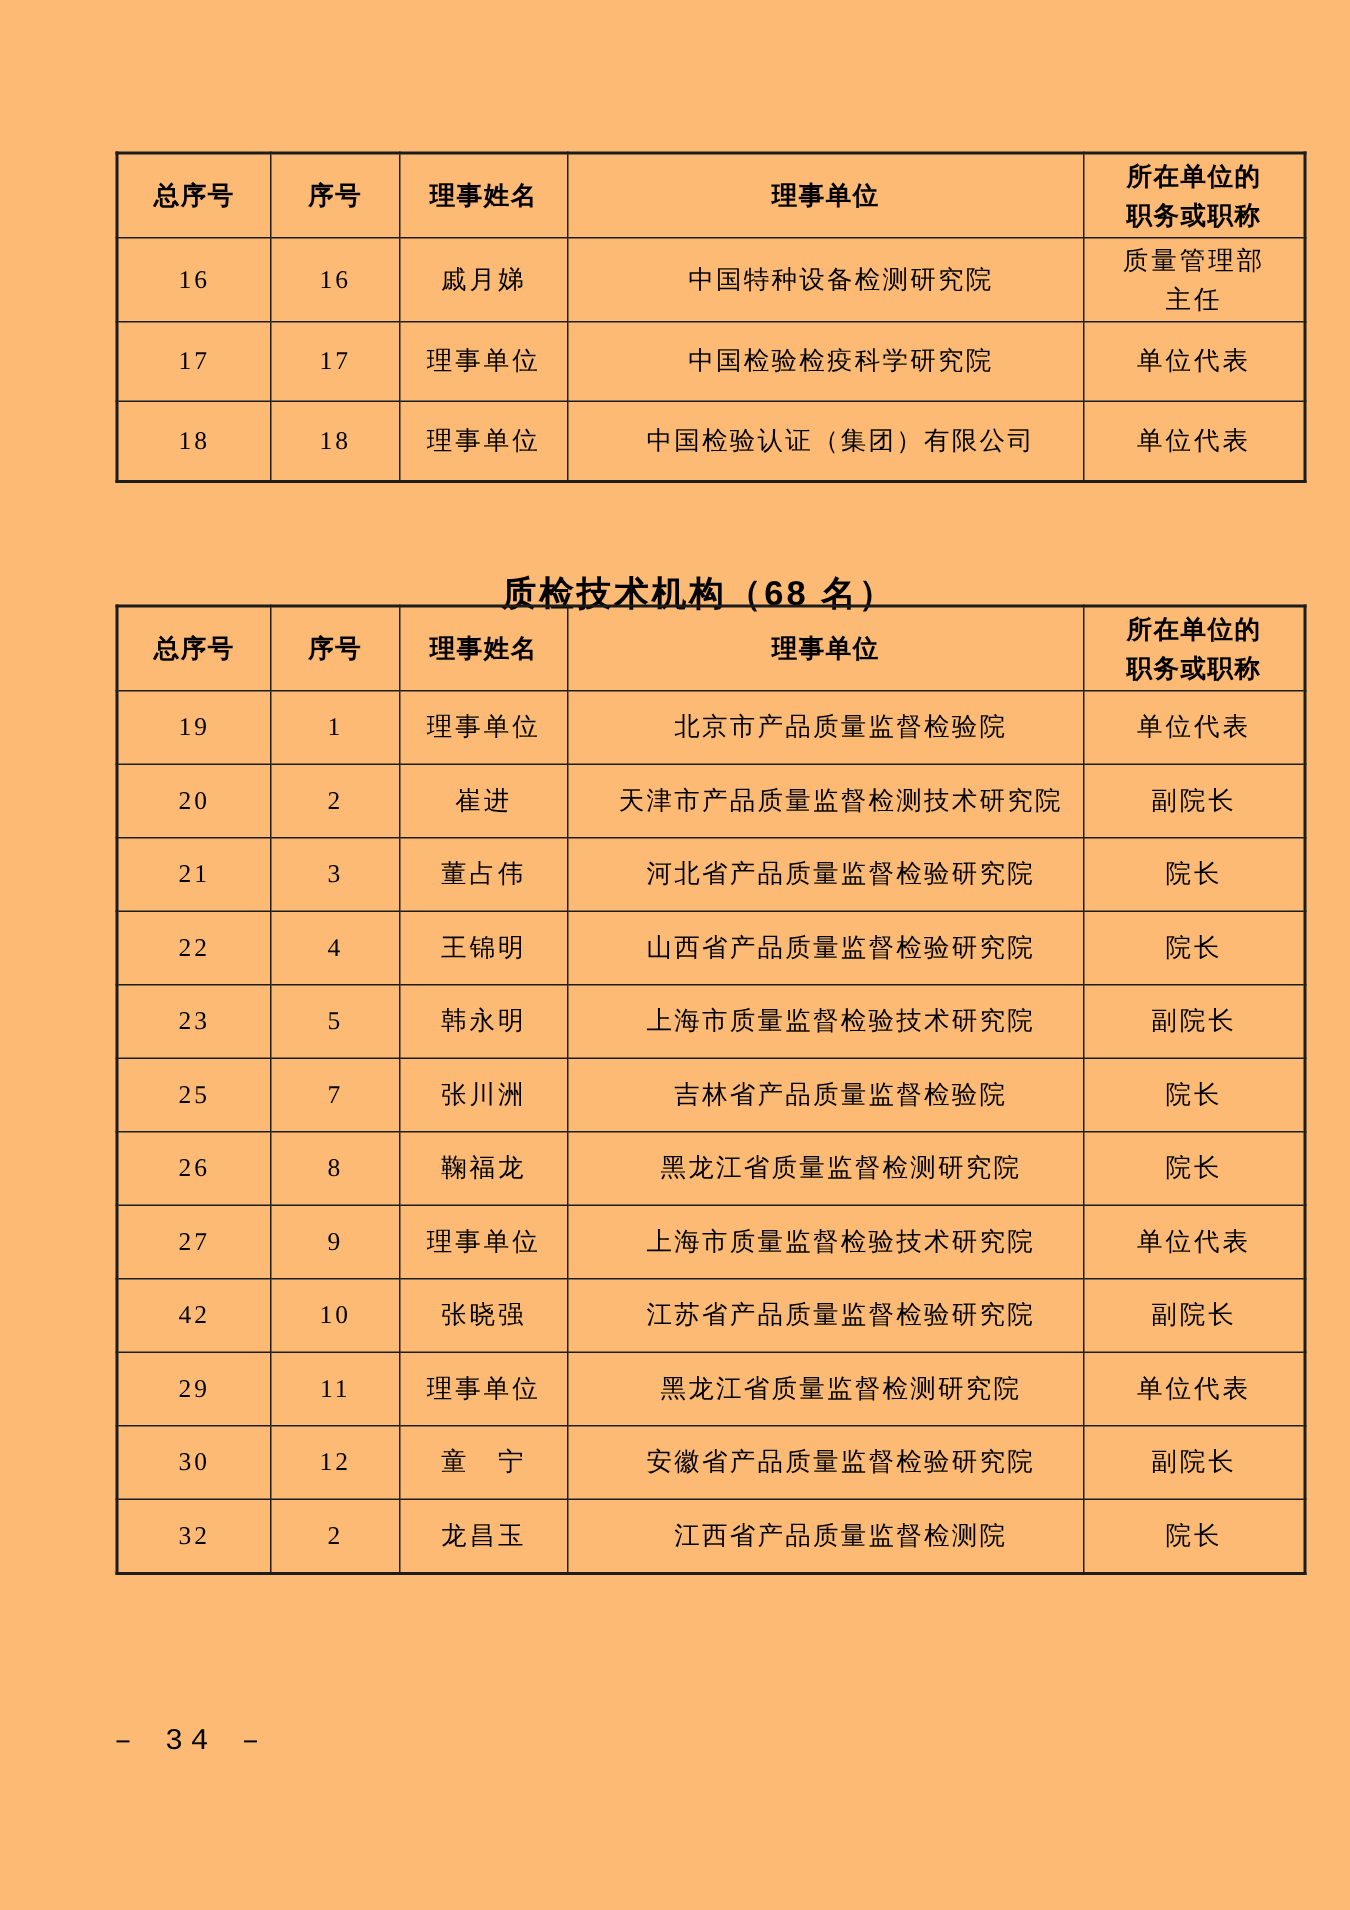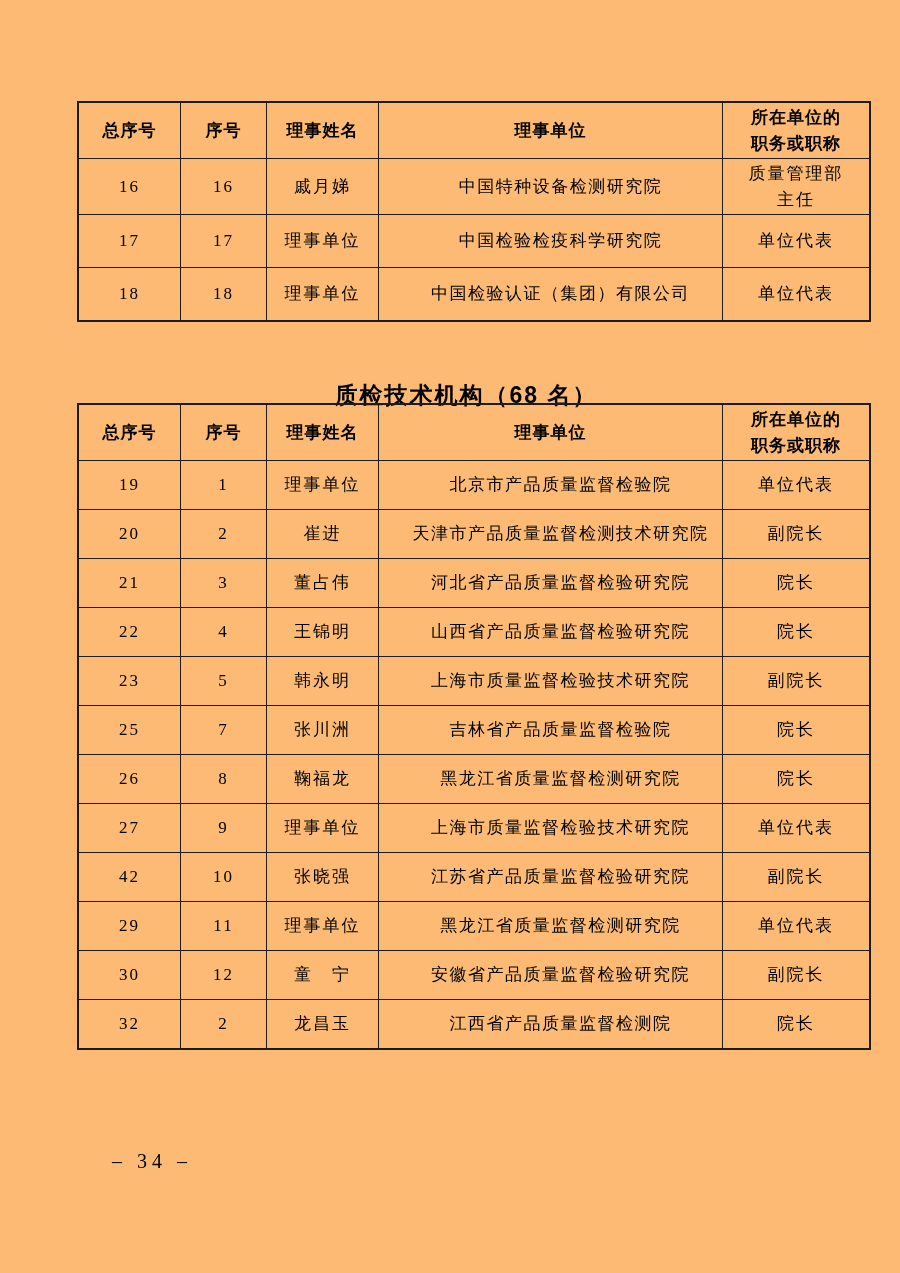--- a/index.html
+++ b/index.html
@@ -37,22 +37,22 @@
   .tbl2 th{height:46px}
   .tbl2 td{height:44px}
   .section-title{
     position:absolute;top:364px;left:0;width:100%;margin:16px;
     text-align:center;
     font-family:"Liberation Sans", sans-serif;
     font-size:23px;font-weight:700;letter-spacing:2px;
   }
   .page-footer{
     position:absolute;left:76px;top:1150px;
-    font-family:Liberation Serif, serif;
-    font-size:20px;letter-spacing:5px;margin-left:36px;
+    font-family:Liberation Mono, monospace;
+    font-size:20px;letter-spacing:5px;
   }
 </style>
 </head>
 <body>
 
 <div class="page">
 
   <table class="tbl tbl1">
       <thead>
         <tr>

